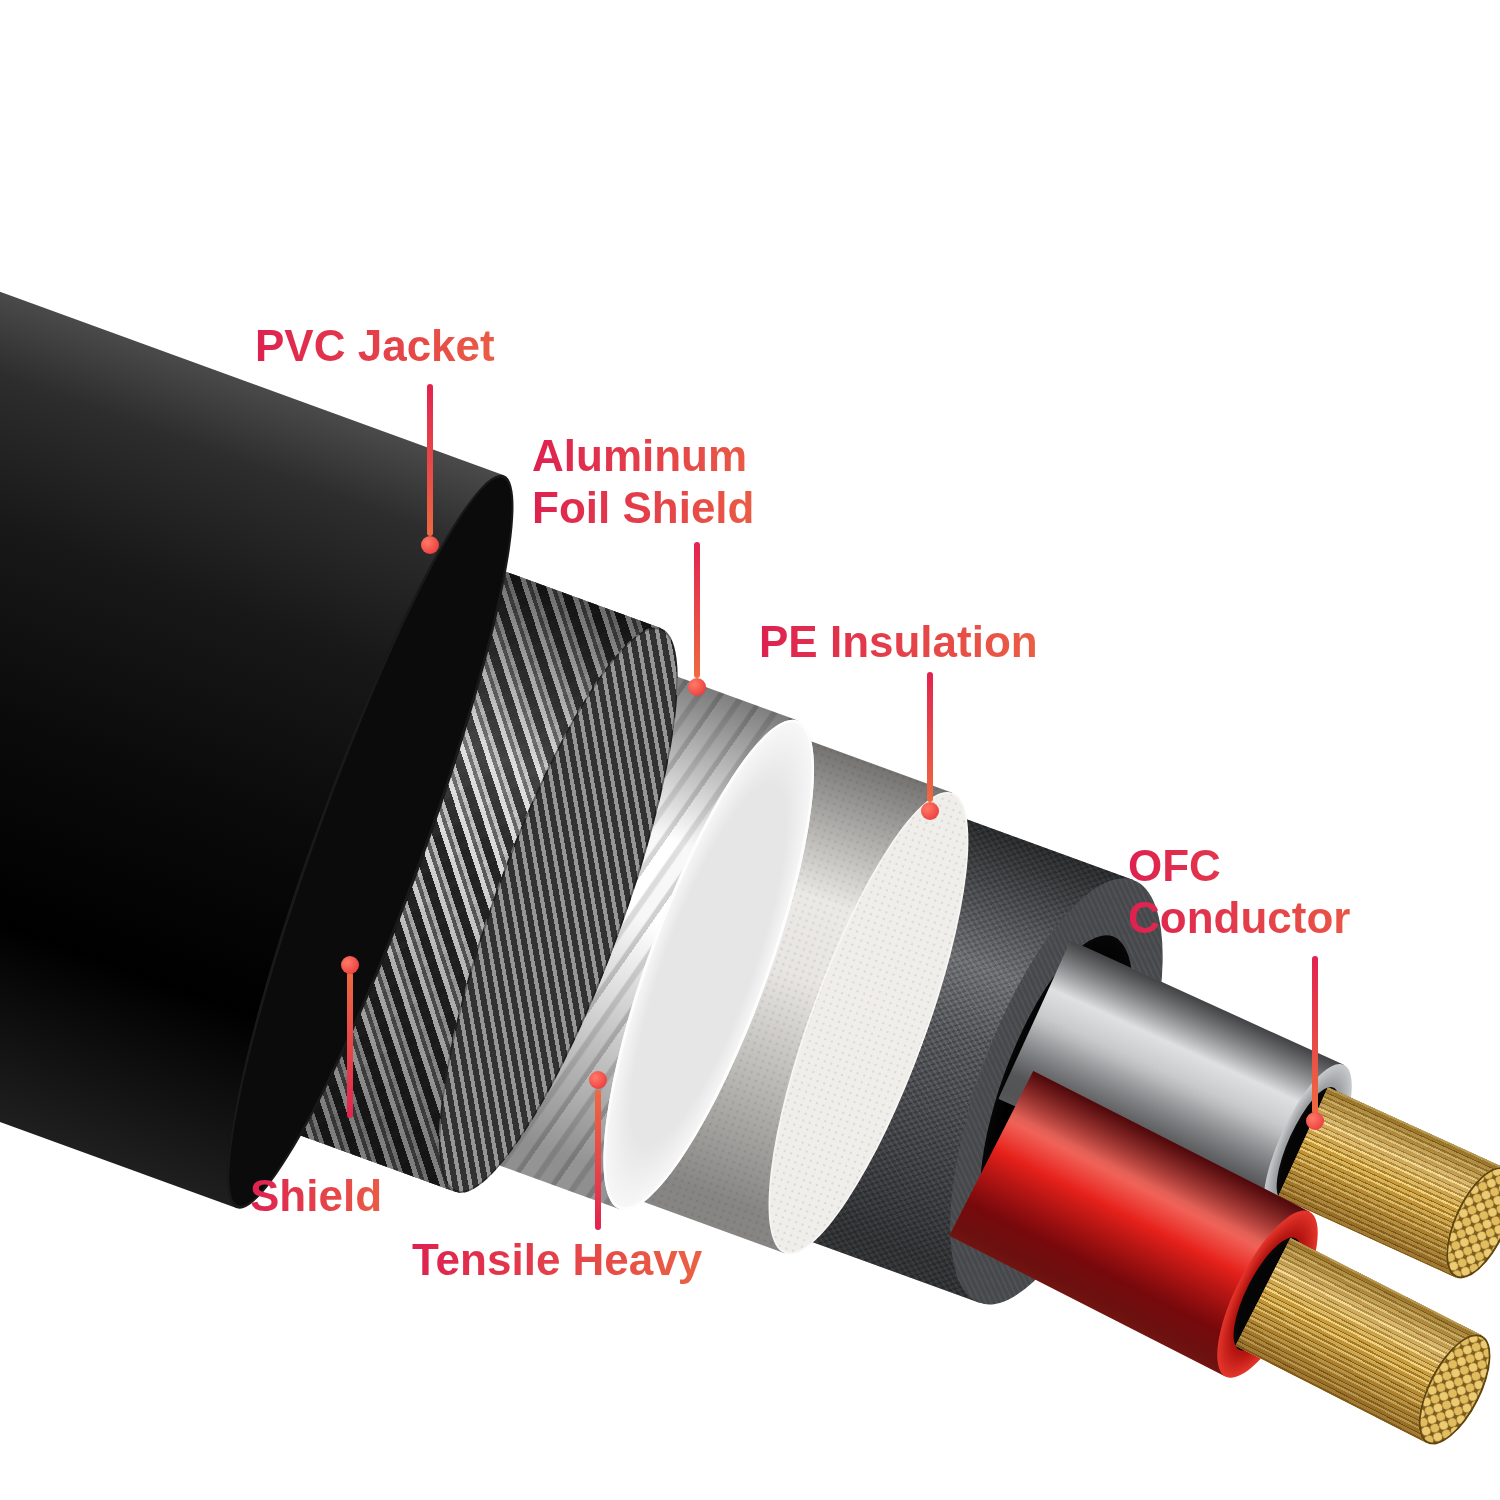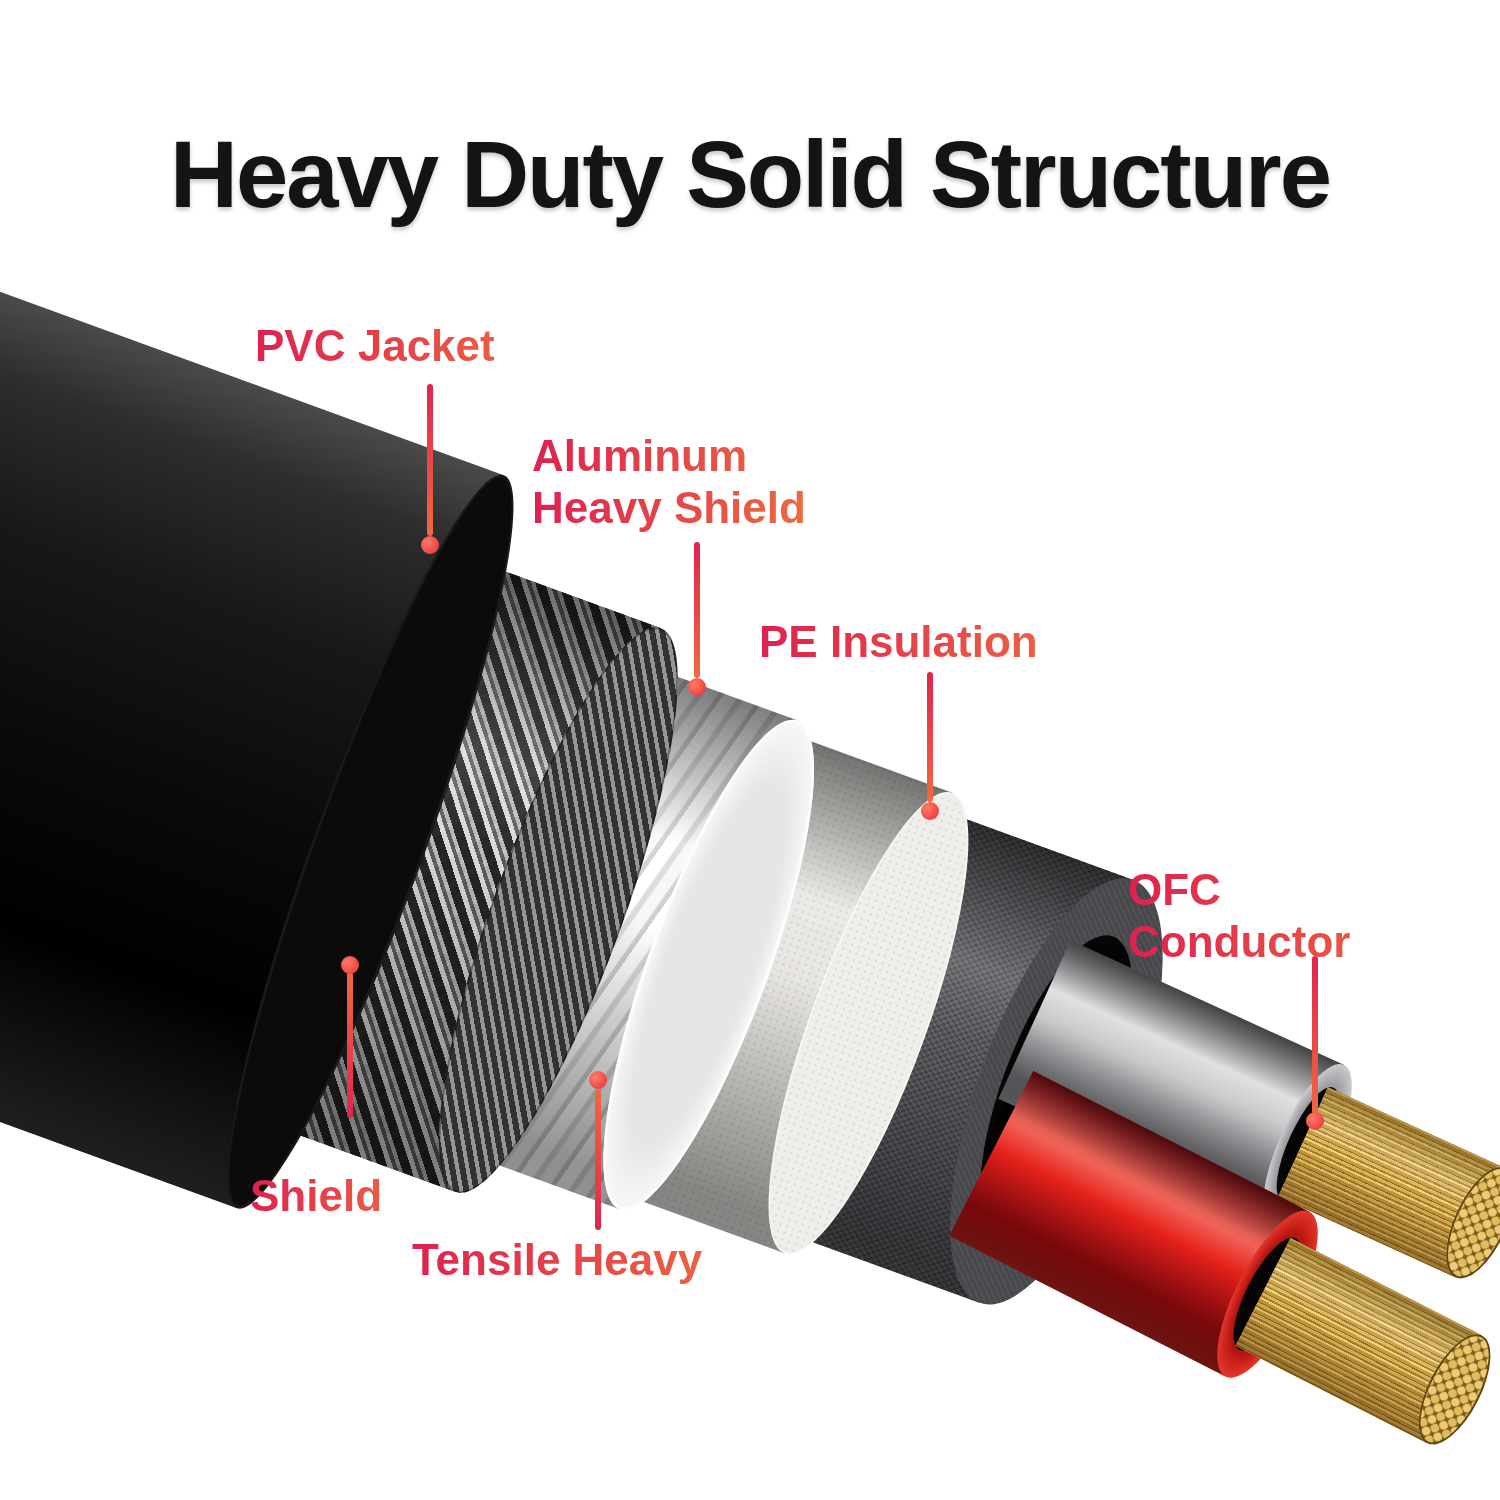--- a/index.html
+++ b/index.html
@@ -140,33 +140,32 @@
   .leader.up{background:linear-gradient(to top,#e22350,#ee6a40);}
   .dot{position:absolute;width:18px;height:18px;border-radius:50%;z-index:101;
     background:radial-gradient(circle at 35% 35%, #ff7b66, #ee4444 70%, #d93a44 100%);}
   
   .txt-pvc{left:255px;top:320px;width:360px;}
   .lead-pvc{left:427px;top:384px;height:152px;} .dot-pvc{left:421px;top:536px;}
   .txt-alu{left:532px;top:430px;width:336px;}
   .lead-alu{left:694px;top:542px;height:136px;} .dot-alu{left:688px;top:678px;}
   .txt-pe{left:759px;top:616px;width:400px;}
   .lead-pe{left:927px;top:672px;height:130px;} .dot-pe{left:921px;top:802px;}
-  .txt-ofc{left:1128px;top:840px;width:372px;margin-top:24px;}
+  .txt-ofc{left:1128px;top:840px;width:372px;}
   .lead-ofc{left:1312px;top:956px;height:158px;} .dot-ofc{left:1306px;top:1112px;}
   .txt-shield{left:250px;top:1170px;width:200px;}
   .lead-shield{left:347px;top:972px;height:146px;} .dot-shield{left:341px;top:956px;}
   .txt-cotton{left:412px;top:1234px;width:400px;}
   .lead-cotton{left:595px;top:1090px;height:140px;} .dot-cotton{left:589px;top:1071px;}
 </style>
 </head>
 <body>
 
 <div id="stage">
 
-  <h1 class="title">Heavy Duty Solid Structure</h1>
 
   
   <div class="cable">
     <div class="layer jacket"></div>
     <div class="layer braid shade"></div>
     <div class="cap braid-face"></div>
     <div class="cap jacket-face"></div>
     <div class="layer foil shade"></div>
     <div class="cap foil-face"></div>
     <div class="layer cotton shade"></div>
@@ -194,21 +193,21 @@
 
   
   <div class="callout">
     <span class="callout-text txt-pvc">PVC Jacket</span>
     <div class="leader lead-pvc"></div>
     <div class="dot dot-pvc"></div>
   </div>
 
   <div class="callout">
     <span class="callout-text txt-alu">Aluminum
-Heavy Shield</span>
+Foil Shield</span>
     <div class="leader lead-alu"></div>
     <div class="dot dot-alu"></div>
   </div>
 
   <div class="callout">
     <span class="callout-text txt-pe">PE Insulation</span>
     <div class="leader lead-pe"></div>
     <div class="dot dot-pe"></div>
   </div>
 

